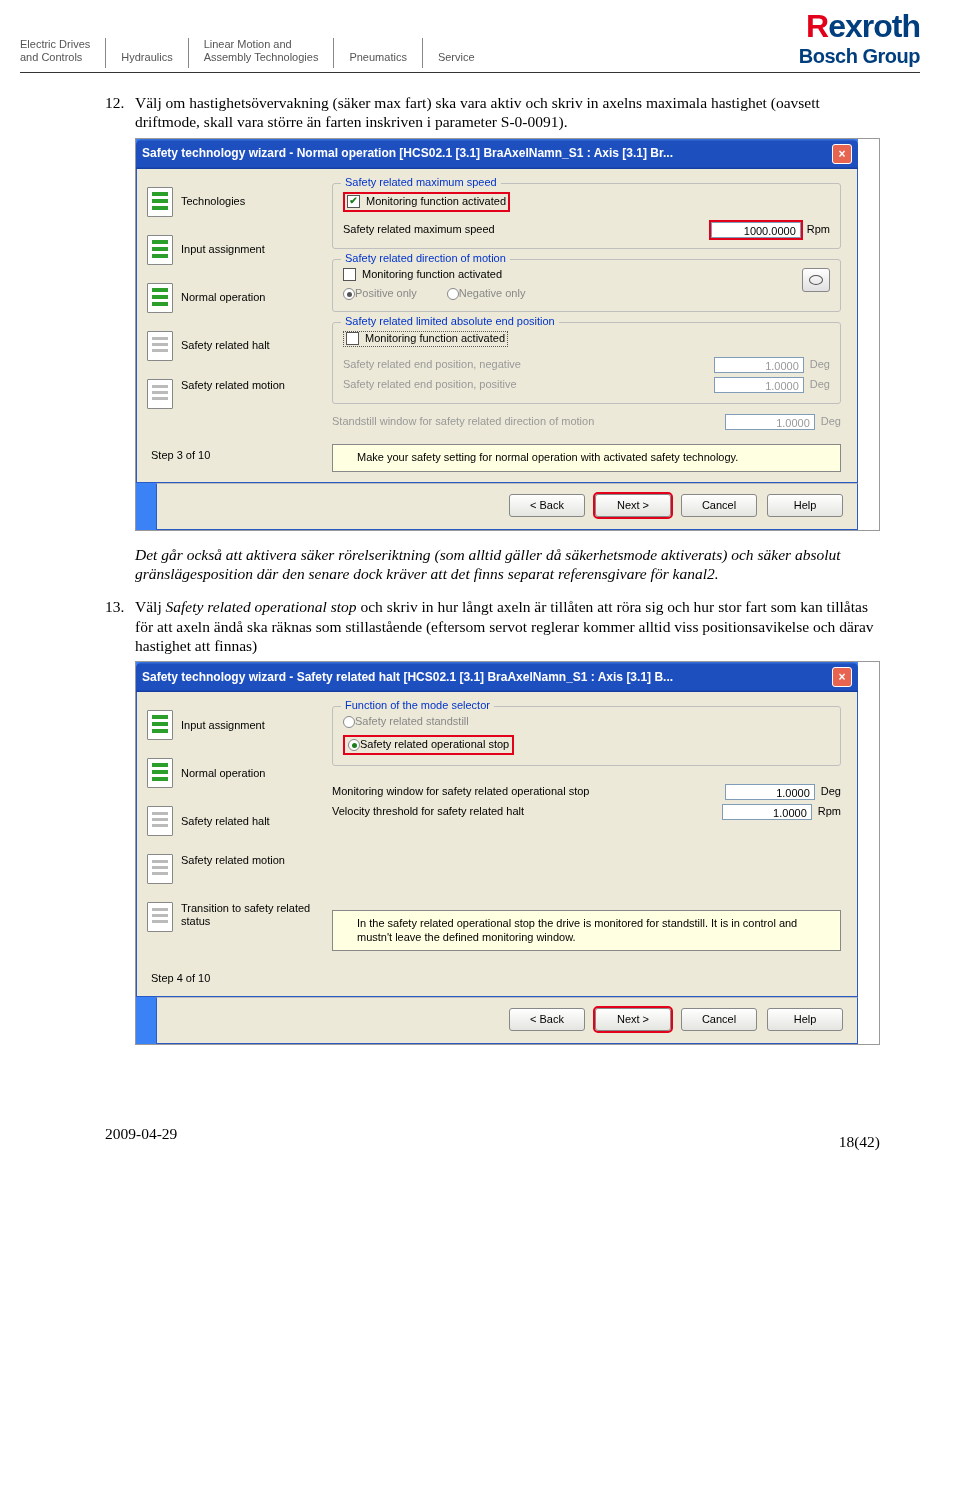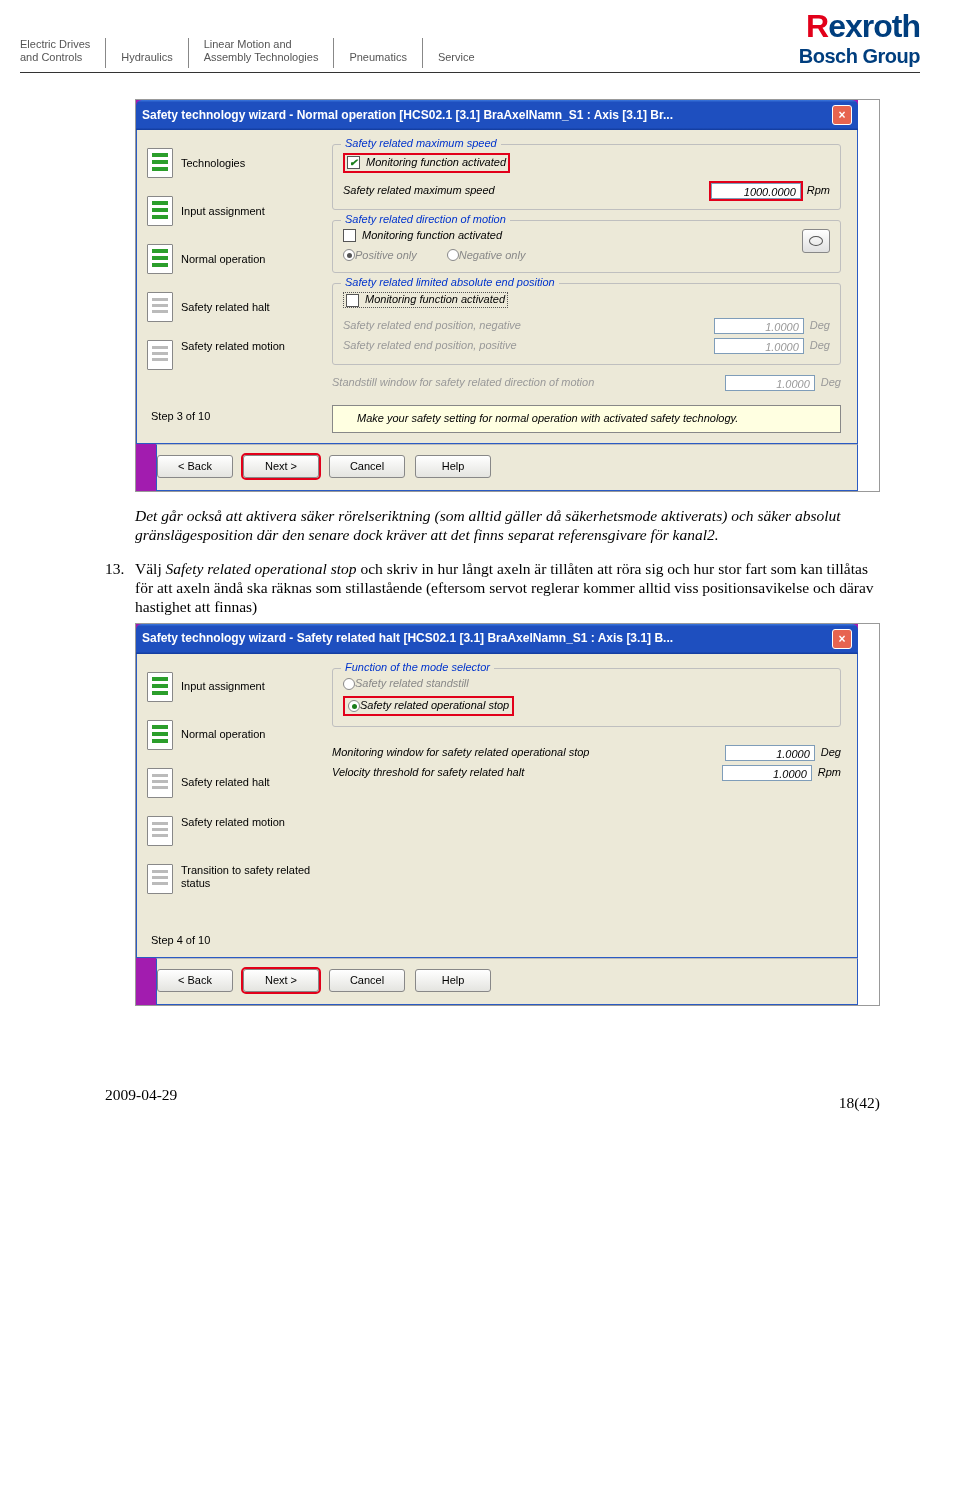--- a/index.html
+++ b/index.html
@@ -13,33 +13,33 @@
   .logo-main .r { color: #E2001A; }
   .logo-sub { font-size: 20px; font-weight: bold; color: #003E7E; letter-spacing: -0.5px; }
   .hr { border-top: 1px solid #333; margin: 4px 40px 0 20px; }
   .content { padding: 20px 80px 0 105px; font-size: 15.5px; font-family: "Times New Roman", serif; line-height: 1.25; }
   .li-num { display: table-cell; width: 30px; vertical-align: top; }
   .li-txt { display: table-cell; vertical-align: top; }
   .li-row { display: table; margin-bottom: 6px; }
   .italic { font-style: italic; }
   .indent { margin-left: 30px; margin-bottom: 14px; }
   .screenshot { margin: 6px 0 14px 30px; border: 1px solid #999; }
-  .win { width: 722px; font-family: Tahoma, Arial, sans-serif; font-size: 11px; background: #a21caf; }
+  .win { width: 722px; font-family: Tahoma, Arial, sans-serif; font-size: 11px; background: #3b82f6; }
   .titlebar { background: linear-gradient(to bottom, #3B77DD, #1E4FBF 8%, #1E4FBF 92%, #123A9A); color: #fff; padding: 5px 6px; display: flex; align-items: center; font-weight: bold; font-size: 12px; border-radius: 6px 6px 0 0; }
   .titlebar .close { margin-left: auto; width: 20px; height: 20px; background: #E76450; border: 1px solid #fff; border-radius: 3px; color: #fff; text-align: center; line-height: 18px; font-weight: bold; font-size: 12px;}
   .winbody { display: flex; padding: 10px 10px 10px 10px; background: #ECE9D8; border: 1px solid #2A5BC4; border-top: none; }
   .wizleft { width: 175px; padding-top: 8px; }
   .wizstep { display: flex; align-items: center; margin-bottom: 18px; }
   .wizstep.tall { align-items: flex-start; }
   .wizstep .icon { width: 26px; height: 30px; margin-right: 8px; flex-shrink: 0; border: 1px solid #888; background: #fff; position: relative; border-radius: 1px; }
   .wizstep .icon.done::after { content: ""; position: absolute; left: 4px; top: 4px; right: 4px; height: 4px; background: #2B9E2B; box-shadow: 0 7px 0 #2B9E2B, 0 14px 0 #2B9E2B; }
   .wizstep .icon.todo::after { content: ""; position: absolute; left: 4px; top: 5px; right: 4px; height: 3px; background: #bbb; box-shadow: 0 6px 0 #bbb, 0 12px 0 #bbb; }
   .wizstep .lbl { font-size: 11px; line-height: 13px; }
   .stepline { margin-top: 40px; font-size: 11px; padding-left: 4px; }
-  .wizright { flex: 1; padding: 4px 6px 0 10px; font-style: italic; }
+  .wizright { flex: 1; padding: 4px 6px 0 10px; }
   .groupbox { border: 1px solid #BFBFBF; border-radius: 3px; padding: 8px 10px 10px 10px; margin-bottom: 10px; position: relative; }
   .grouptitle { position: absolute; top: -8px; left: 8px; background: #ECE9D8; padding: 0 4px; color: #0033CC; font-size: 11px; }
   .chk-row { display: flex; align-items: center; margin-bottom: 6px; }
   .chk-row.hl { border: 2px solid #E2001A; padding: 1px 2px; display: inline-flex; }
   .chk { width: 13px; height: 13px; border: 1px solid #555; background: #fff; margin-right: 6px; display: inline-flex; align-items: center; justify-content: center; font-size: 10px; color: #1A7E1A; font-weight: bold; }
   .val-row { display: flex; align-items: center; margin-top: 4px; }
   .val-row .lbl { flex: 1; font-size: 11px; }
   .input { width: 90px; height: 16px; border: 1px solid #7F9DB9; background: #fff; padding: 2px 4px; text-align: right; font-size: 11px; margin-right: 6px; }
   .input.hl { outline: 2px solid #E2001A; }
   .input.dis { color: #999; background: #fff; }
@@ -48,21 +48,21 @@
   .radio-item { display: flex; align-items: center; gap: 0; color: #888; }
   .radio-item .r { width: 12px; height: 12px; border: 1px solid #888; border-radius: 50%; background: #fff; display: inline-flex; align-items: center; justify-content: center; }
   .radio-item .r .dot { width: 5px; height: 5px; background: #555; border-radius: 50%; }
   .radio-item.active { color: #000; }
   .radio-item.active .r .dot { background: #1A7E1A; }
   .radio-item.hl { border: 2px solid #E2001A; padding: 1px 3px; }
   .eye-btn { width: 28px; height: 24px; border: 1px solid #888; background: linear-gradient(#fff,#E0E0E0); border-radius: 3px; display: flex; align-items: center; justify-content: center; margin-left: auto;}
   .eye-btn .eye { width: 14px; height: 10px; border: 1px solid #555; border-radius: 50%; position: relative; }
   .disabled-text { color: #999; }
   .hint { background: #FFFFE1; border: 1px solid #888; padding: 6px 24px; font-size: 11px; margin-top: 14px; }
-  .actually-footer { border: 1px solid #2A5BC4; border-top: 1px solid #bbb; padding: 10px 14px 12px 0; background: #ECE9D8; display:flex; gap:10px;margin-left:20px;}
+  .actually-footer { border: 1px solid #2A5BC4; border-top: 1px solid #bbb; padding: 10px 14px 12px 0; background: #ECE9D8; display:flex; justify-content:flex-end; gap:10px;margin-left:20px;}
   .btn { min-width: 76px; height: 23px; border: 1px solid #888; background: linear-gradient(#fff,#E4E4E0); border-radius: 3px; font-size: 11px; text-align: center; line-height: 21px; }
   .btn.hl { outline: 2px solid #E2001A; }
   .footer { display: flex; padding: 0 80px 0 105px; font-family: "Times New Roman", serif; font-size: 15.5px; margin-top: 80px; }
   .footer .pg { margin-left: auto; margin-top: 8px; }
 </style>
 </head>
 <body>
 
 <div class="page">
   <div class="header">
@@ -74,20 +74,24 @@
     <div class="header-item">Pneumatics</div>
     <div class="header-item">Service</div>
     <div class="logo">
       <div class="logo-main"><span class="r">R</span><span>exroth</span></div>
       <div class="logo-sub">Bosch Group</div>
     </div>
   </div>
   <div class="hr"></div>
 
   <div class="content">
+    <div class="li-row">
+      <div class="li-num">12.</div>
+      <div class="li-txt">Välj om hastighetsövervakning (säker max fart) ska vara aktiv och skriv in axelns maximala hastighet (oavsett driftmode, skall vara större än farten inskriven i parameter S-0-0091).</div>
+    </div>
 
     <div class="screenshot">
       <div class="win">
         <div class="titlebar">
           <span>Safety technology wizard - Normal operation [HCS02.1 [3.1] BraAxelNamn_S1 : Axis [3.1] Br...</span>
           <div class="close">×</div>
         </div>
         <div class="winbody">
           <div class="wizleft">
             <div class="wizstep">
@@ -239,20 +243,21 @@
             <div class="val-row" style="margin-top:18px">
                 <div class="lbl">Monitoring window for safety related operational stop</div>
                 <div class="input">1.0000</div>
                 <div class="unit">Deg</div>
               </div>
             <div class="val-row">
                 <div class="lbl">Velocity threshold for safety related halt</div>
                 <div class="input">1.0000</div>
                 <div class="unit">Rpm</div>
               </div>
+            <div class="hint" style="margin-top:90px">In the safety related operational stop the drive is monitored for standstill. It is in control and mustn't leave the defined monitoring window.</div>
           </div>
         </div>
         <div class="actually-footer">
           <div class="btn">&lt; Back</div>
           <div class="btn hl">Next &gt;</div>
           <div class="btn">Cancel</div>
           <div class="btn">Help</div>
         </div>
       </div>
     </div>

